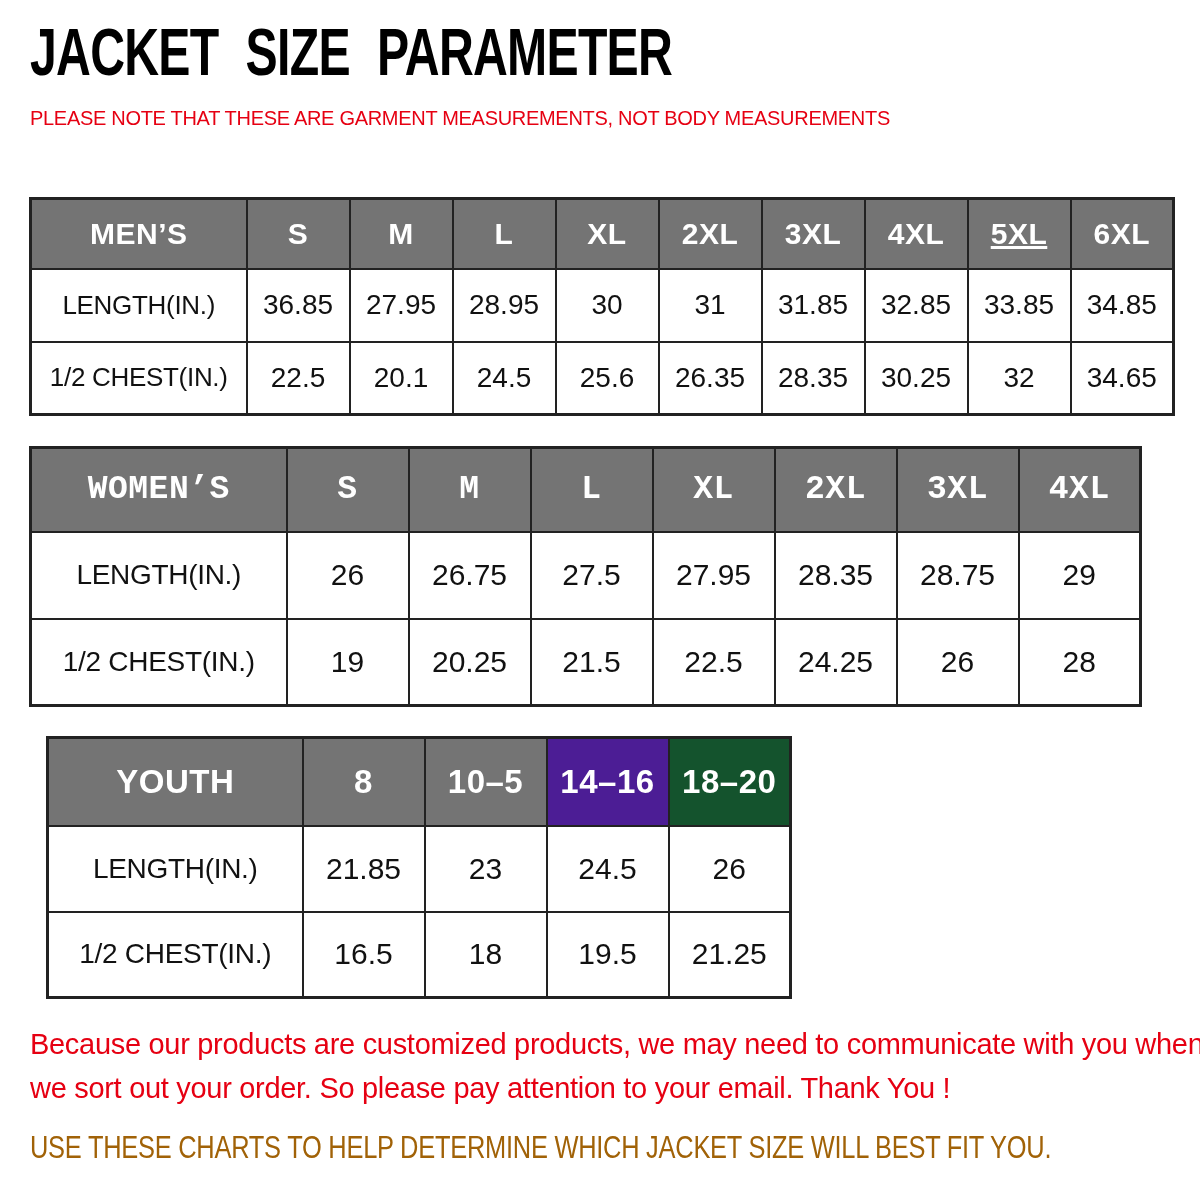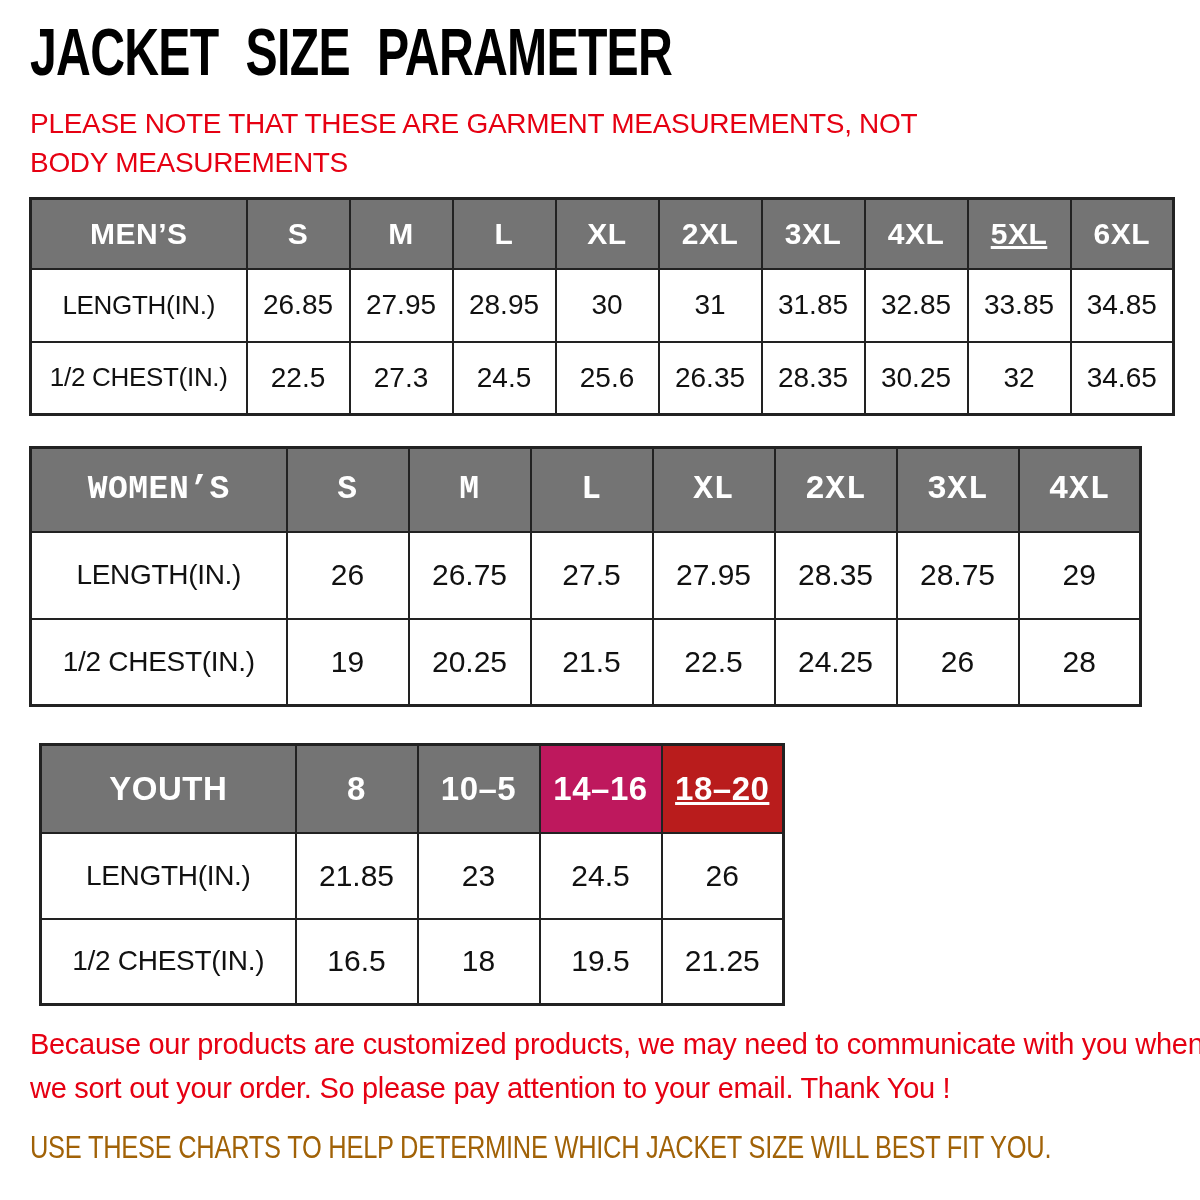--- a/index.html
+++ b/index.html
@@ -14,21 +14,21 @@
     top:16px;left:30px;
     font-size:66px;font-weight:700;color:#000;
     white-space:nowrap;letter-spacing:-1px;word-spacing:20px;
     transform:scaleX(0.73);transform-origin:left top;
     line-height:1.1;
   }
 
   
   .note{
     top:104px;left:30px;width:960px;
-    font-size:28px;font-weight:400;line-height:1.4;
+    font-size:20px;font-weight:400;line-height:1.4;
     letter-spacing:-0.3px;
   }
 
   
   table.tbl{
     border-collapse:collapse;table-layout:fixed;
     background:#fff;
   }
   table.tbl th,table.tbl td{
     border:2px solid #222;text-align:center;vertical-align:middle;
@@ -46,21 +46,21 @@
   .tbl-men td{font-size:28px;}
   .tbl-men td.rowlabel{font-size:26px;}
 
   .tbl-women{top:446px;left:29px;width:1110px;}
   .tbl-women col.c0{width:256px;} .tbl-women col.cn{width:122px;}
   .tbl-women thead tr{height:84px;font-family:Liberation Mono, monospace;} .tbl-women tbody tr{height:87px;}
   .tbl-women th{font-size:33px;}
   .tbl-women td{font-size:30px;}
   .tbl-women td.rowlabel{font-size:28px;}
 
-  .tbl-youth{top:736px;left:39px;width:743px;margin-top:7px;}
+  .tbl-youth{top:736px;left:46px;width:743px;}
   .tbl-youth col.c0{width:255px;} .tbl-youth col.cn{width:122px;}
   .tbl-youth thead tr{height:88px;} .tbl-youth tbody tr{height:86px;}
   .tbl-youth th{font-size:33px;}
   .tbl-youth td{font-size:30px;}
   .tbl-youth td.rowlabel{font-size:28px;}
 
   
   .footer-para{
     top:1022px;left:30px;width:1175px;
     font-size:29px;font-weight:400;line-height:1.52;
@@ -99,34 +99,34 @@
         <th style="background: rgb(116, 116, 116);">2XL</th>
         <th style="background: rgb(116, 116, 116);">3XL</th>
         <th style="background: rgb(116, 116, 116);">4XL</th>
         <th style="background: rgb(116, 116, 116); text-decoration: underline;">5XL</th>
         <th style="background: rgb(116, 116, 116);">6XL</th>
       </tr>
     </thead>
   <tbody>
       <tr>
         <td class="rowlabel">LENGTH(IN.)</td>
-        <td>26.85</td>
+        <td>36.85</td>
         <td>27.95</td>
         <td>28.95</td>
         <td>30</td>
         <td>31</td>
         <td>31.85</td>
         <td>32.85</td>
         <td>33.85</td>
         <td>34.85</td>
       </tr>
       <tr>
         <td class="rowlabel">1/2 CHEST(IN.)</td>
         <td>22.5</td>
-        <td>27.3</td>
+        <td>20.1</td>
         <td>24.5</td>
         <td>25.6</td>
         <td>26.35</td>
         <td>28.35</td>
         <td>30.25</td>
         <td>32</td>
         <td>34.65</td>
       </tr>
     </tbody>
 </table>
@@ -175,22 +175,22 @@
 <table class="abs tbl tbl-youth">
   <colgroup>
       <col class="c0">
       <col class="cn" span="4">
     </colgroup>
   <thead>
       <tr>
         <th style="background: rgb(116, 116, 116);">YOUTH</th>
         <th style="background: rgb(116, 116, 116);">8</th>
         <th style="background: rgb(116, 116, 116);">10–5</th>
-        <th style="background: #be185d; text-align: center;">14–16</th>
-        <th style="background: #b91c1c; text-decoration: underline;">18–20</th>
+        <th style="background: #4c1d95; text-align: center;">14–16</th>
+        <th style="background: #14532d;">18–20</th>
       </tr>
     </thead>
   <tbody>
       <tr>
         <td class="rowlabel">LENGTH(IN.)</td>
         <td>21.85</td>
         <td>23</td>
         <td>24.5</td>
         <td>26</td>
       </tr>

